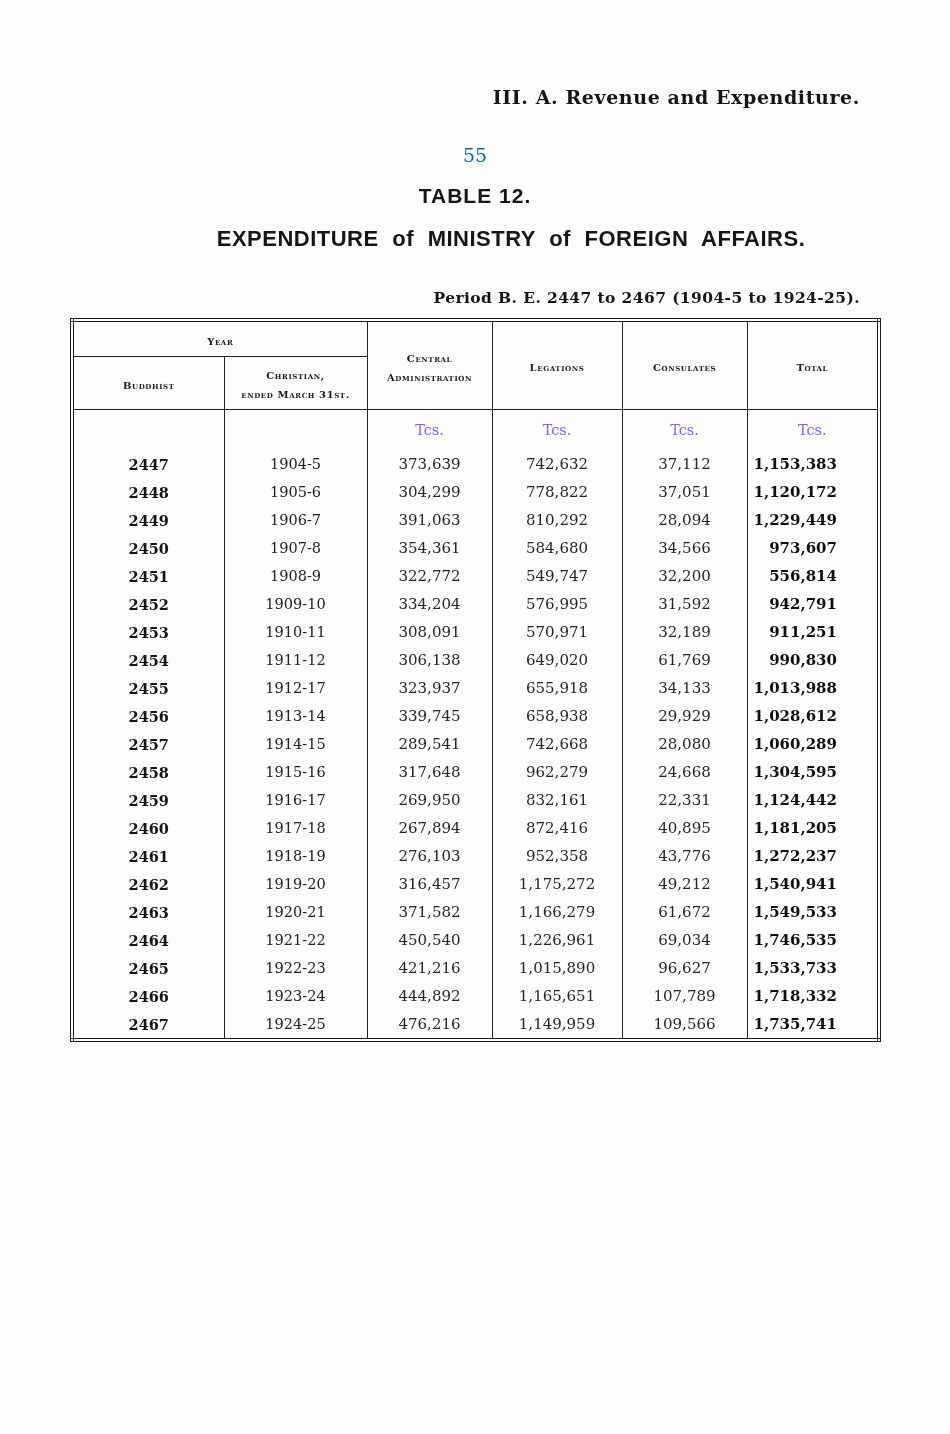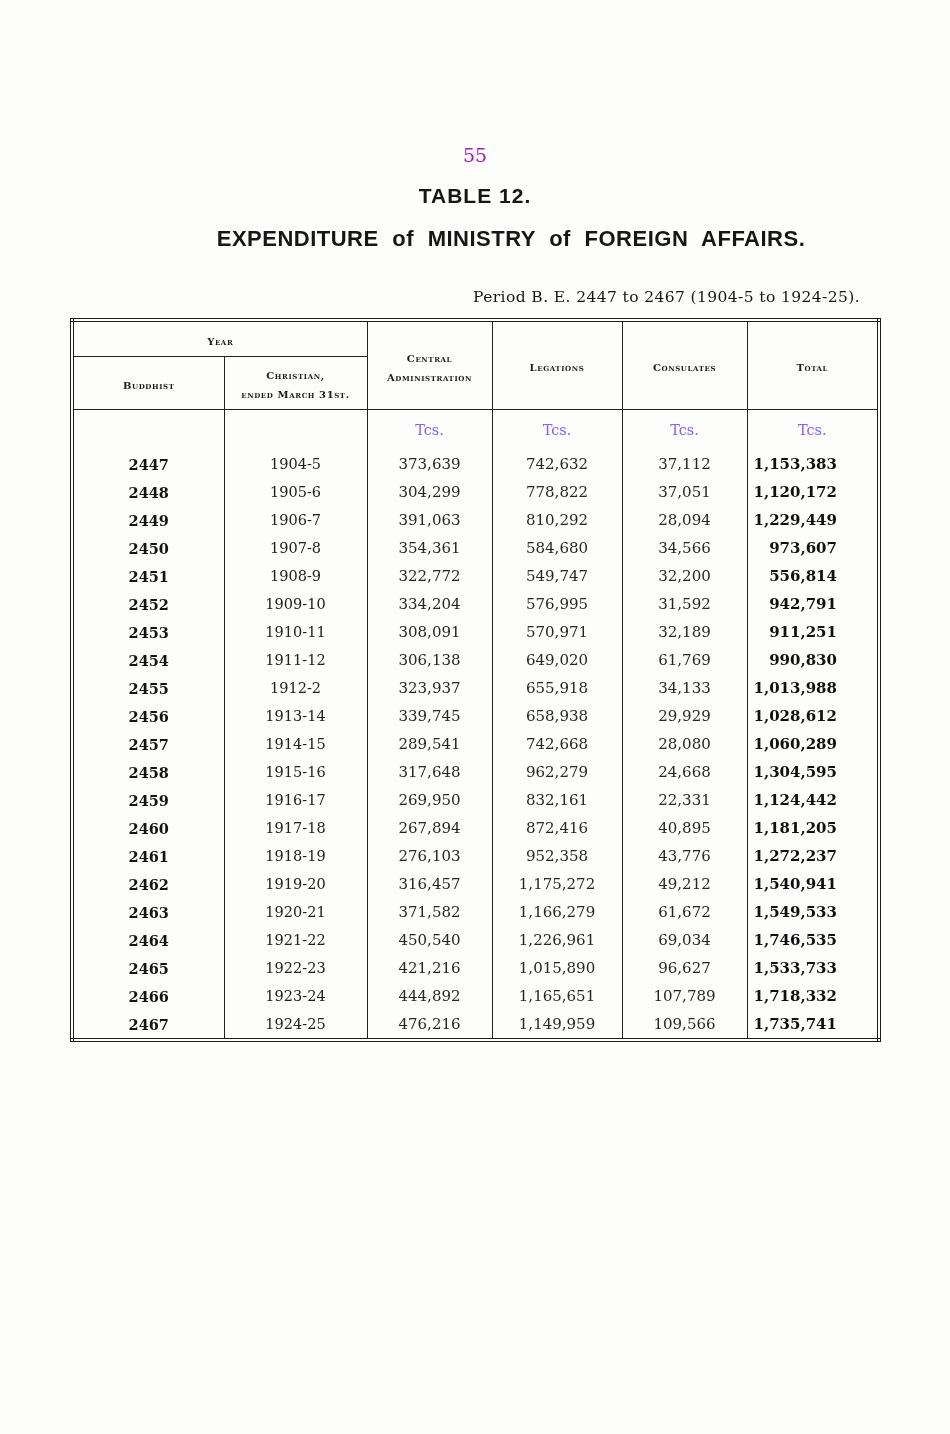--- a/index.html
+++ b/index.html
@@ -12,41 +12,41 @@
     color: #1d1d1d;
     overflow: hidden;
   }
   .running-head {
     position: absolute; top: 86px; right: 90px;
     font-size: 19px; font-weight: bold; letter-spacing: 0.6px;
     color: #161616;
   }
   .page-number {
     position: absolute; top: 144px; left: 0; width: 950px;
-    text-align: center; font-size: 19px; color: #a21caf;
+    text-align: center; font-size: 19px; color: #0369a1;
   }
   .table-label {
     position: absolute; top: 184px; left: 0; width: 950px;
     text-align: center;
     font-family: "Liberation Sans", sans-serif;
     font-size: 21px; font-weight: bold; letter-spacing: 1px;
     color: #161616;
   }
   .page-title {
     position: absolute; top: 226px; left: 0; width: 950px;
     text-align: center;
     font-family: "Liberation Sans", sans-serif;
     font-size: 22px; font-weight: bold; letter-spacing: 0.5px;
     word-spacing: 7px;
     color: #161616;
     margin-left: 36px;
   }
   .period-label {
     position: absolute; top: 288px; right: 90px;
-    font-size: 15.5px; font-weight: normal; letter-spacing: 0.4px;
+    font-size: 15.5px; font-weight: bold; letter-spacing: 0.4px;
     color: #161616;
   }
   table.data-table {
     position: absolute; left: 70px; top: 318px;
     width: 807px;
     border-collapse: collapse;
     table-layout: fixed;
     border: 4px double #1b1b1b;
   }
   .data-table th, .data-table td {
@@ -76,20 +76,21 @@
   td.c-total {
     font-weight: bold; font-size: 15px; color: #101010;
     text-align: right; padding-right: 40px;
   }
 </style>
 </head>
 <body>
 
 <div class="page">
 
+  <div class="running-head">III. A. Revenue and Expenditure.</div>
   <div class="page-number">55</div>
   <div class="table-label">TABLE 12.</div>
   <div class="page-title">EXPENDITURE of MINISTRY of FOREIGN AFFAIRS.</div>
   <div class="period-label">Period B. E. 2447 to 2467 (1904-5 to 1924-25).</div>
 
   <table class="data-table">
     <colgroup>
       <col style="width:152px">
         <col style="width:143px">
         <col style="width:125px">
@@ -198,21 +199,21 @@
         <tr>
           <td class="c-buddhist">2454</td>
           <td class="c-christian bl">1911-12</td>
           <td class="c-num bl">306,138</td>
           <td class="c-num bl">649,020</td>
           <td class="c-num bl">61,769</td>
           <td class="c-total bl">990,830</td>
         </tr>
         <tr>
           <td class="c-buddhist">2455</td>
-          <td class="c-christian bl">1912-2</td>
+          <td class="c-christian bl">1912-17</td>
           <td class="c-num bl">323,937</td>
           <td class="c-num bl">655,918</td>
           <td class="c-num bl">34,133</td>
           <td class="c-total bl">1,013,988</td>
         </tr>
         <tr>
           <td class="c-buddhist">2456</td>
           <td class="c-christian bl">1913-14</td>
           <td class="c-num bl">339,745</td>
           <td class="c-num bl">658,938</td>

